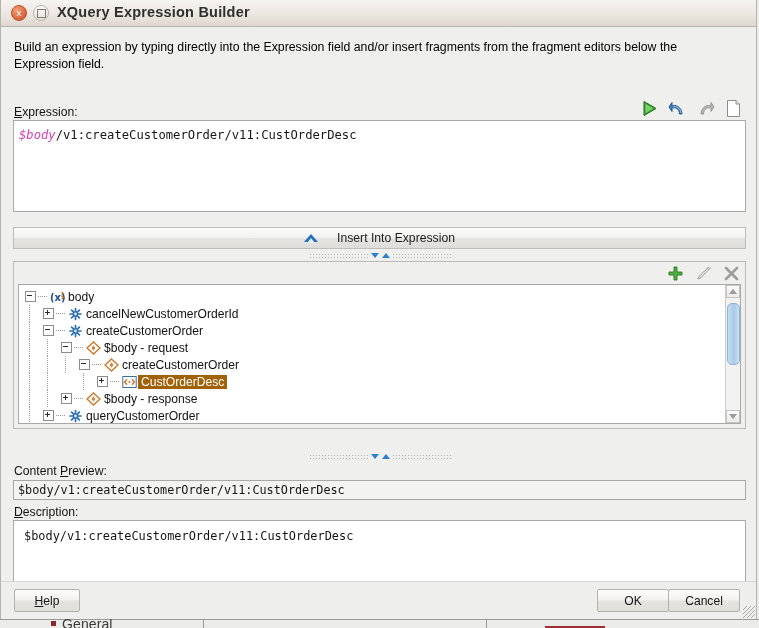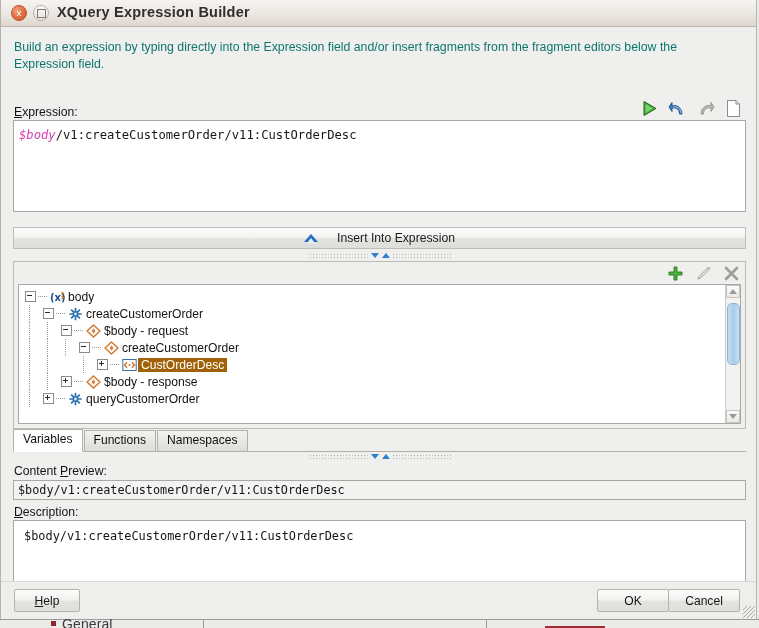--- a/index.html
+++ b/index.html
@@ -85,21 +85,21 @@
   
   .content {
     position: relative;
     padding: 0;
     height: 592px;
     background: #efefed;
   }
 
   .instructions {
     position: absolute; left: 13px; top: 12px; width: 726px;
-    font-size: 12.3px; color: #0f766e; line-height: 17px;
+    font-size: 12.3px; color: #000000; line-height: 17px;
   }
 
   .lbl {
     position: absolute;
     font-size: 12.2px; color: #131313;
   }
   .mn { text-decoration: underline; }
 
   
   .expr-tools {
@@ -405,122 +405,130 @@
             <div class="trow" style="padding-left:4px;">
               <span class="expander"></span>
               <span class="dots"></span>
               <svg class="ticon" viewBox="0 0 15 14">
                 <text x="0" y="11" font-size="10" font-family="DejaVu Sans, sans-serif" fill="#1b4f8c" font-weight="bold">(x)</text>
                 <path d="M11.5 2 l2 1.5 l-2 1.5 M11.5 6 l2 1.5 l-2 1.5" stroke="#c77a22" stroke-width="1.2" fill="none"></path>
               </svg>
               <span class="tlabel">body</span>
             </div>
 
-
             <div class="trow" style="padding-left:22px;">
               <span class="vline" style="left:8px;"></span>
-              <span class="expander"></span>
+              <span class="expander plus"></span>
               <span class="dots"></span>
               <svg class="ticon" viewBox="0 0 15 14">
                 <circle cx="7.5" cy="7" r="3" fill="#2b6fb0"></circle>
                 <g stroke="#2b6fb0" stroke-width="1.7" stroke-linecap="round">
                   <path d="M7.5 1.5 v2.2 M7.5 10.3 v2.2 M2 7 h2.2 M10.8 7 h2.2 M3.6 3.1 l1.6 1.6 M9.8 9.3 l1.6 1.6 M11.4 3.1 l-1.6 1.6 M5.2 9.3 l-1.6 1.6"></path>
                 </g>
                 <circle cx="7.5" cy="7" r="1.4" fill="#dce9f5"></circle>
               </svg>
-              <span class="tlabel">createCustomerOrder</span>
-            </div>
-
-            <div class="trow" style="padding-left:40px;">
-              <span class="vline" style="left:8px;"></span>
-              <span class="vline" style="left:26px;"></span>
+              <span class="tlabel">cancelNewCustomerOrderId</span>
+            </div>
+
+            <div class="trow" style="padding-left:22px;">
+              <span class="vline" style="left:8px;"></span>
               <span class="expander"></span>
-              <span class="dots"></span>
-              <svg class="ticon" viewBox="0 0 15 14">
-                <polygon points="7.5,1 14,7 7.5,13 1,7" fill="#ffffff" stroke="#d2772a" stroke-width="1.4"></polygon>
-                <polygon points="5.6,7 7.6,4.3 7.6,9.7" fill="#d2772a"></polygon>
-                <polygon points="9.4,7 7.4,4.3 7.4,9.7" fill="#d2772a"></polygon>
-              </svg>
-              <span class="tlabel">$body - request</span>
-            </div>
-
-            <div class="trow" style="padding-left:58px;">
-              <span class="vline" style="left:8px;"></span>
-              <span class="vline" style="left:26px;"></span>
-              <span class="vline" style="left:44px;"></span>
-              <span class="expander"></span>
-              <span class="dots"></span>
-              <svg class="ticon" viewBox="0 0 15 14">
-                <polygon points="7.5,1 14,7 7.5,13 1,7" fill="#ffffff" stroke="#d2772a" stroke-width="1.4"></polygon>
-                <polygon points="5.6,7 7.6,4.3 7.6,9.7" fill="#d2772a"></polygon>
-                <polygon points="9.4,7 7.4,4.3 7.4,9.7" fill="#d2772a"></polygon>
-              </svg>
-              <span class="tlabel">createCustomerOrder</span>
-            </div>
-
-            <div class="trow" style="padding-left:76px;">
-              <span class="vline" style="left:8px;"></span>
-              <span class="vline" style="left:26px;"></span>
-              <span class="vline" style="left:62px;"></span>
-              <span class="expander plus"></span>
-              <span class="dots"></span>
-              <svg class="ticon" viewBox="0 0 15 14">
-                <rect x="0.8" y="1.5" width="13.4" height="11" fill="#ffffff" stroke="#3b6fa8" stroke-width="1"></rect>
-                <path d="M5 4.3 L2.6 7 L5 9.7 M10 4.3 L12.4 7 L10 9.7" stroke="#d2772a" stroke-width="1.5" fill="none"></path>
-                <circle cx="7.5" cy="7" r="1.1" fill="#d2772a"></circle>
-              </svg>
-              <span class="tlabel sel">CustOrderDesc</span>
-            </div>
-
-            <div class="trow" style="padding-left:40px;">
-              <span class="vline" style="left:8px;"></span>
-              <span class="vline" style="left:26px;"></span>
-              <span class="expander plus"></span>
-              <span class="dots"></span>
-              <svg class="ticon" viewBox="0 0 15 14">
-                <polygon points="7.5,1 14,7 7.5,13 1,7" fill="#ffffff" stroke="#d2772a" stroke-width="1.4"></polygon>
-                <polygon points="5.6,7 7.6,4.3 7.6,9.7" fill="#d2772a"></polygon>
-                <polygon points="9.4,7 7.4,4.3 7.4,9.7" fill="#d2772a"></polygon>
-              </svg>
-              <span class="tlabel">$body - response</span>
-            </div>
-
-            <div class="trow" style="padding-left:22px;">
-              <span class="vline" style="left:8px;"></span>
-              <span class="expander plus"></span>
               <span class="dots"></span>
               <svg class="ticon" viewBox="0 0 15 14">
                 <circle cx="7.5" cy="7" r="3" fill="#2b6fb0"></circle>
                 <g stroke="#2b6fb0" stroke-width="1.7" stroke-linecap="round">
                   <path d="M7.5 1.5 v2.2 M7.5 10.3 v2.2 M2 7 h2.2 M10.8 7 h2.2 M3.6 3.1 l1.6 1.6 M9.8 9.3 l1.6 1.6 M11.4 3.1 l-1.6 1.6 M5.2 9.3 l-1.6 1.6"></path>
                 </g>
                 <circle cx="7.5" cy="7" r="1.4" fill="#dce9f5"></circle>
               </svg>
+              <span class="tlabel">createCustomerOrder</span>
+            </div>
+
+            <div class="trow" style="padding-left:40px;">
+              <span class="vline" style="left:8px;"></span>
+              <span class="vline" style="left:26px;"></span>
+              <span class="expander"></span>
+              <span class="dots"></span>
+              <svg class="ticon" viewBox="0 0 15 14">
+                <polygon points="7.5,1 14,7 7.5,13 1,7" fill="#ffffff" stroke="#d2772a" stroke-width="1.4"></polygon>
+                <polygon points="5.6,7 7.6,4.3 7.6,9.7" fill="#d2772a"></polygon>
+                <polygon points="9.4,7 7.4,4.3 7.4,9.7" fill="#d2772a"></polygon>
+              </svg>
+              <span class="tlabel">$body - request</span>
+            </div>
+
+            <div class="trow" style="padding-left:58px;">
+              <span class="vline" style="left:8px;"></span>
+              <span class="vline" style="left:26px;"></span>
+              <span class="vline" style="left:44px;"></span>
+              <span class="expander"></span>
+              <span class="dots"></span>
+              <svg class="ticon" viewBox="0 0 15 14">
+                <polygon points="7.5,1 14,7 7.5,13 1,7" fill="#ffffff" stroke="#d2772a" stroke-width="1.4"></polygon>
+                <polygon points="5.6,7 7.6,4.3 7.6,9.7" fill="#d2772a"></polygon>
+                <polygon points="9.4,7 7.4,4.3 7.4,9.7" fill="#d2772a"></polygon>
+              </svg>
+              <span class="tlabel">createCustomerOrder</span>
+            </div>
+
+            <div class="trow" style="padding-left:76px;">
+              <span class="vline" style="left:8px;"></span>
+              <span class="vline" style="left:26px;"></span>
+              <span class="vline" style="left:62px;"></span>
+              <span class="expander plus"></span>
+              <span class="dots"></span>
+              <svg class="ticon" viewBox="0 0 15 14">
+                <rect x="0.8" y="1.5" width="13.4" height="11" fill="#ffffff" stroke="#3b6fa8" stroke-width="1"></rect>
+                <path d="M5 4.3 L2.6 7 L5 9.7 M10 4.3 L12.4 7 L10 9.7" stroke="#d2772a" stroke-width="1.5" fill="none"></path>
+                <circle cx="7.5" cy="7" r="1.1" fill="#d2772a"></circle>
+              </svg>
+              <span class="tlabel sel">CustOrderDesc</span>
+            </div>
+
+            <div class="trow" style="padding-left:40px;">
+              <span class="vline" style="left:8px;"></span>
+              <span class="vline" style="left:26px;"></span>
+              <span class="expander plus"></span>
+              <span class="dots"></span>
+              <svg class="ticon" viewBox="0 0 15 14">
+                <polygon points="7.5,1 14,7 7.5,13 1,7" fill="#ffffff" stroke="#d2772a" stroke-width="1.4"></polygon>
+                <polygon points="5.6,7 7.6,4.3 7.6,9.7" fill="#d2772a"></polygon>
+                <polygon points="9.4,7 7.4,4.3 7.4,9.7" fill="#d2772a"></polygon>
+              </svg>
+              <span class="tlabel">$body - response</span>
+            </div>
+
+            <div class="trow" style="padding-left:22px;">
+              <span class="vline" style="left:8px;"></span>
+              <span class="expander plus"></span>
+              <span class="dots"></span>
+              <svg class="ticon" viewBox="0 0 15 14">
+                <circle cx="7.5" cy="7" r="3" fill="#2b6fb0"></circle>
+                <g stroke="#2b6fb0" stroke-width="1.7" stroke-linecap="round">
+                  <path d="M7.5 1.5 v2.2 M7.5 10.3 v2.2 M2 7 h2.2 M10.8 7 h2.2 M3.6 3.1 l1.6 1.6 M9.8 9.3 l1.6 1.6 M11.4 3.1 l-1.6 1.6 M5.2 9.3 l-1.6 1.6"></path>
+                </g>
+                <circle cx="7.5" cy="7" r="1.4" fill="#dce9f5"></circle>
+              </svg>
               <span class="tlabel">queryCustomerOrder</span>
             </div>
 
           </div>
         </div>
 
         <div class="tree-scroll">
           <div class="ts-arrow ts-up">
               <span class="sar-u"></span>
             </div>
           <div class="ts-thumb"></div>
           <div class="ts-arrow ts-dn">
               <span class="sar-d"></span>
             </div>
         </div>
       </div>
 
-      <div class="tabs">
-        <div class="tab active">Variables</div>
-        <div class="tab">Functions</div>
-        <div class="tab">Namespaces</div>
-      </div>
 
       <div class="splitter" style="top:425px;">
         <span class="split-dots"></span>
         <span class="tri-d"></span>
         <span class="tri-u"></span>
         <span class="split-dots"></span>
       </div>
 
       <div class="lbl" style="left:13px; top:437px;"><span>Content </span><span class="mn">P</span><span>review:</span></div>
       <div class="field-ro" style="top:453px;">$body/v1:createCustomerOrder/v11:CustOrderDesc</div>

